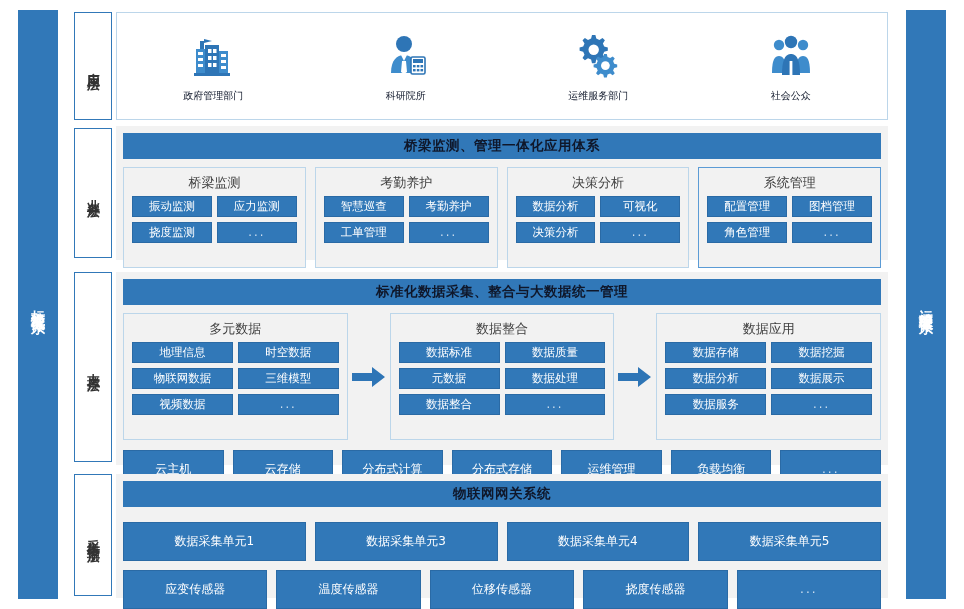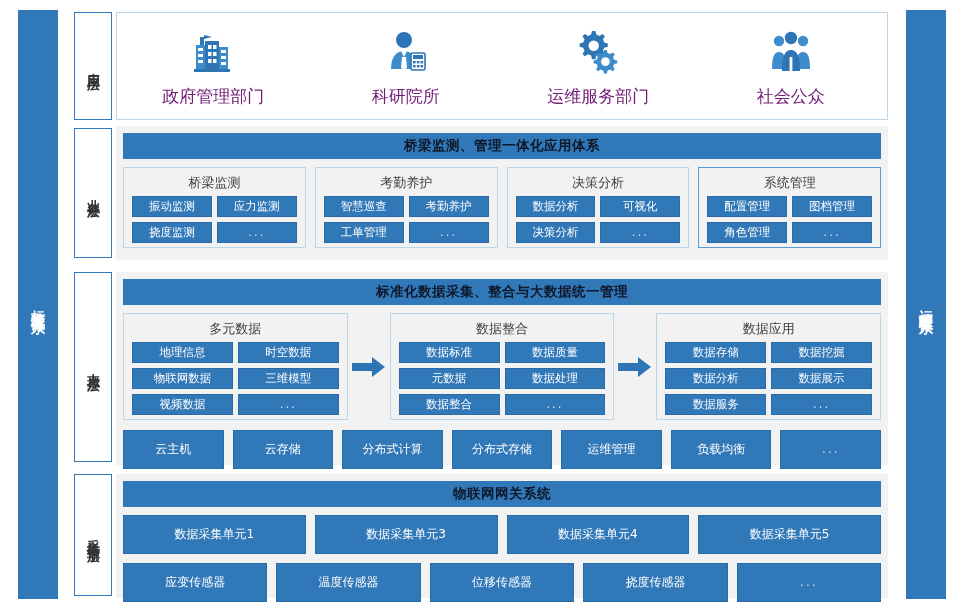--- a/index.html
+++ b/index.html
@@ -92,22 +92,22 @@
     gap: 6px;
   }
   .app-icon {
     width: 54px;
     height: 54px;
     display: flex;
     align-items: center;
     justify-content: center;
   }
   .app-label {
-    font-size: 17px;
-    color: #701a75;
+    font-size: 10px;
+    color: #0f172a;
   }
 
   
   .banner {
     height: 26px;
     background: #3178B8;
     color: #0f172a;
     font-size: 13.5px;
     font-weight: bold;
     display: flex;
@@ -118,21 +118,21 @@
 
   
   .group-row {
     display: flex;
     align-items: flex-start;
   }
   .group-box {
     background: #f2f2f2;
     border: 1px solid #bcd6ea;
     box-sizing: border-box;
-    padding: 4px 8px 4px 8px;
+    padding: 4px 8px 24px 8px;
   }
   .group-title {
     text-align: center;
     font-size: 13px;
     color: #3f3f3f;
     padding: 2px 0 4px 0;
   }
   .chip-grid {
     display: grid;
     grid-template-columns: 1fr 1fr;
@@ -375,21 +375,21 @@
       <div class="chip">负载均衡</div>
       <div class="chip ellipsis">...</div>
     </div>
   </div>
 
   <div class="layer-tab" style="top:474px; height:122px;">采集传输层</div>
 
   <div class="section grey-panel" style="top:474px; height:124px;">
     <div class="banner">物联网网关系统</div>
 
-    <div class="chip-row" style="margin-top:8px;">
+    <div class="chip-row" style="margin-top:15px;">
       <div class="chip">数据采集单元1</div>
       <div class="chip">数据采集单元3</div>
       <div class="chip">数据采集单元4</div>
       <div class="chip">数据采集单元5</div>
     </div>
 
     <div class="chip-row" style="margin-top:9px;border-radius:13px;">
       <div class="chip">应变传感器</div>
       <div class="chip">温度传感器</div>
       <div class="chip">位移传感器</div>

